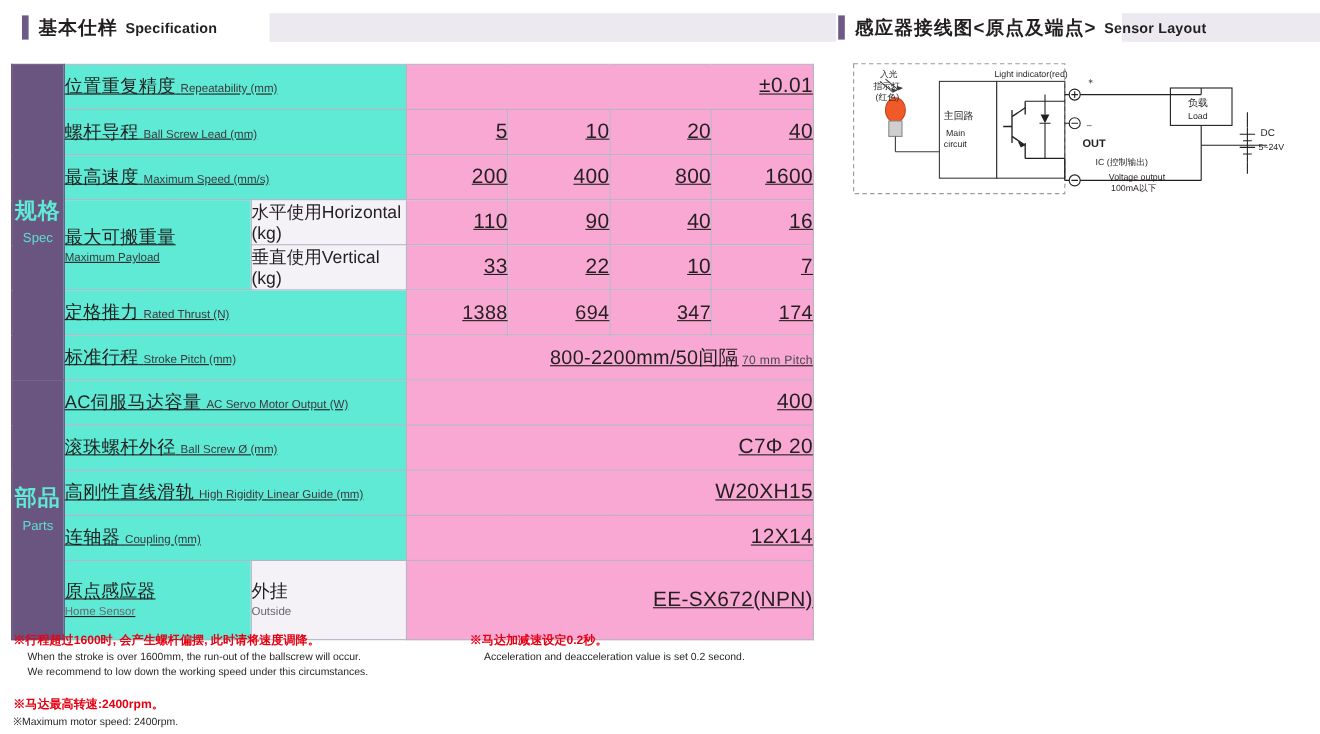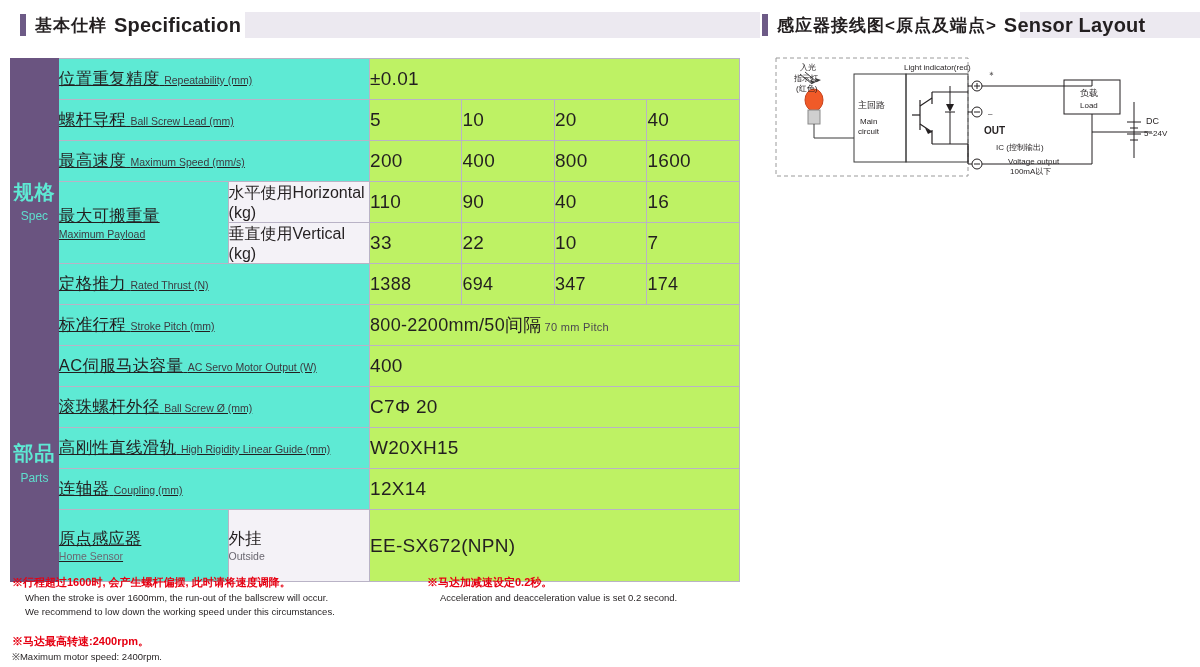--- a/index.html
+++ b/index.html
@@ -29,21 +29,21 @@
     background: #6d5a86;
     margin-right: 9px;
   }
   .hdr .cn {
     font-size: 17px;
     font-weight: bold;
     letter-spacing: 1px;
     color: #231f20;
   }
   .hdr .en {
-    font-size: 20px;
+    font-size: 13px;
     font-weight: bold;
     color: #231f20;
     margin-left: 7px;
     letter-spacing: .2px;
   }
   #spec-header {
     left: 20px;
     top: 12px;
     width: 740px;
   }
@@ -112,25 +112,26 @@
     display: block;
     font-size: 10.5px;
     color: #3c3a40;
     margin-top: 1px;
   }
   .sublabel {
     background: #f4f2f7;
     padding: 5px 6px 5px 10px;
   }
   .valcell {
-    text-align: left;
+    text-align: right;
     font-size: 19px;
-    background: #bef264;
+    background: #f9a8d4;
     height: 40px;
     letter-spacing: .3px;
+    text-decoration: underline;
   }
   .valcell.small {
     font-size: 18px;
   }
   .valcell .unit-note {
     font-size: 11px;
     color: #4a4750;
     margin-left: 3px;
   }
   .homecell-cn {

